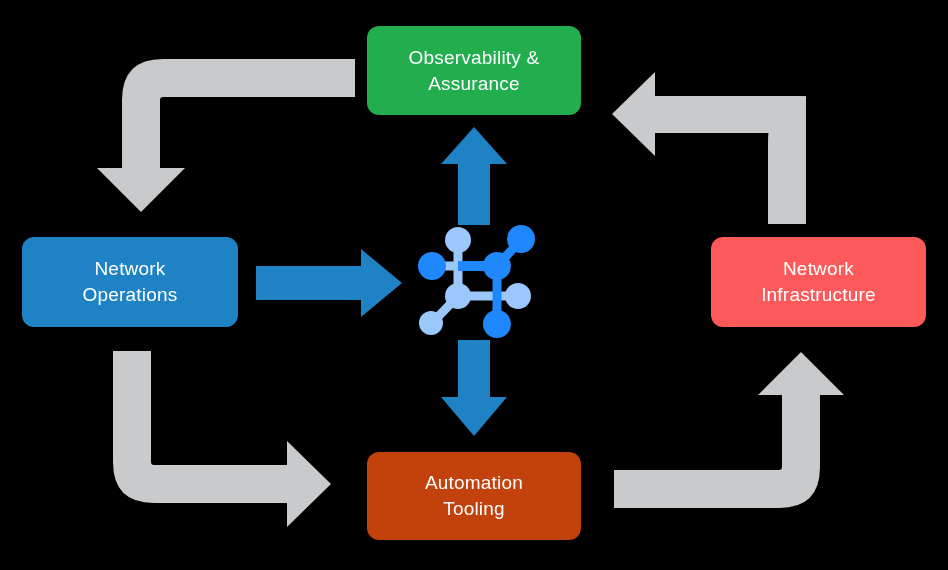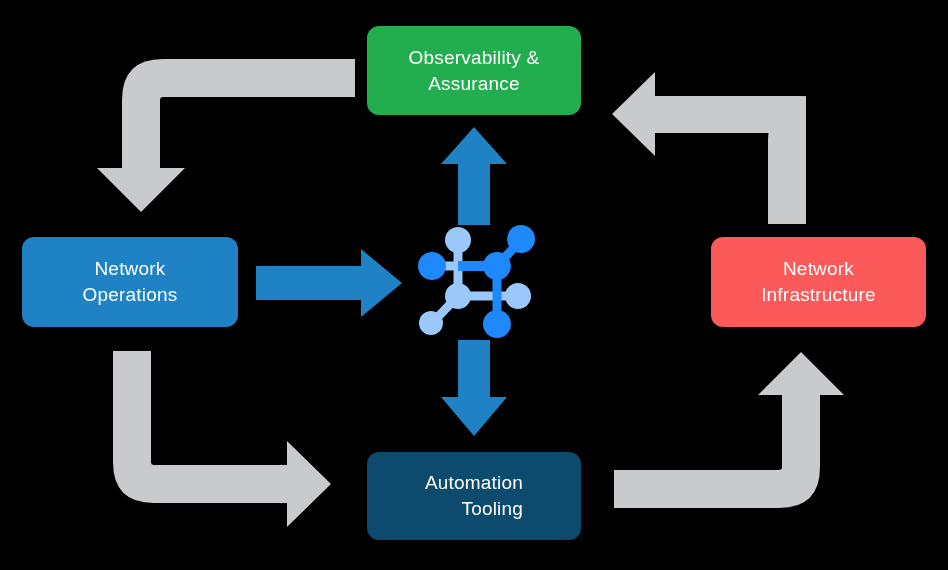--- a/index.html
+++ b/index.html
@@ -174,16 +174,16 @@
 
   <div class="node-box" id="box-observability" style="background: rgb(34, 173, 79);">Observability &amp;
 Assurance</div>
 
   <div class="node-box" id="box-operations" style="background: rgb(30, 130, 196);">Network
 Operations</div>
 
   <div class="node-box" id="box-infrastructure" style="background: rgb(252, 90, 90);">Network
 Infrastructure</div>
 
-  <div class="node-box" id="box-automation" style="background: #0c4a6e; text-align: right;">Automation
+  <div class="node-box" id="box-automation" style="background: #c2410c;">Automation
 Tooling</div>
 
 </div>
 
 </body></html>

